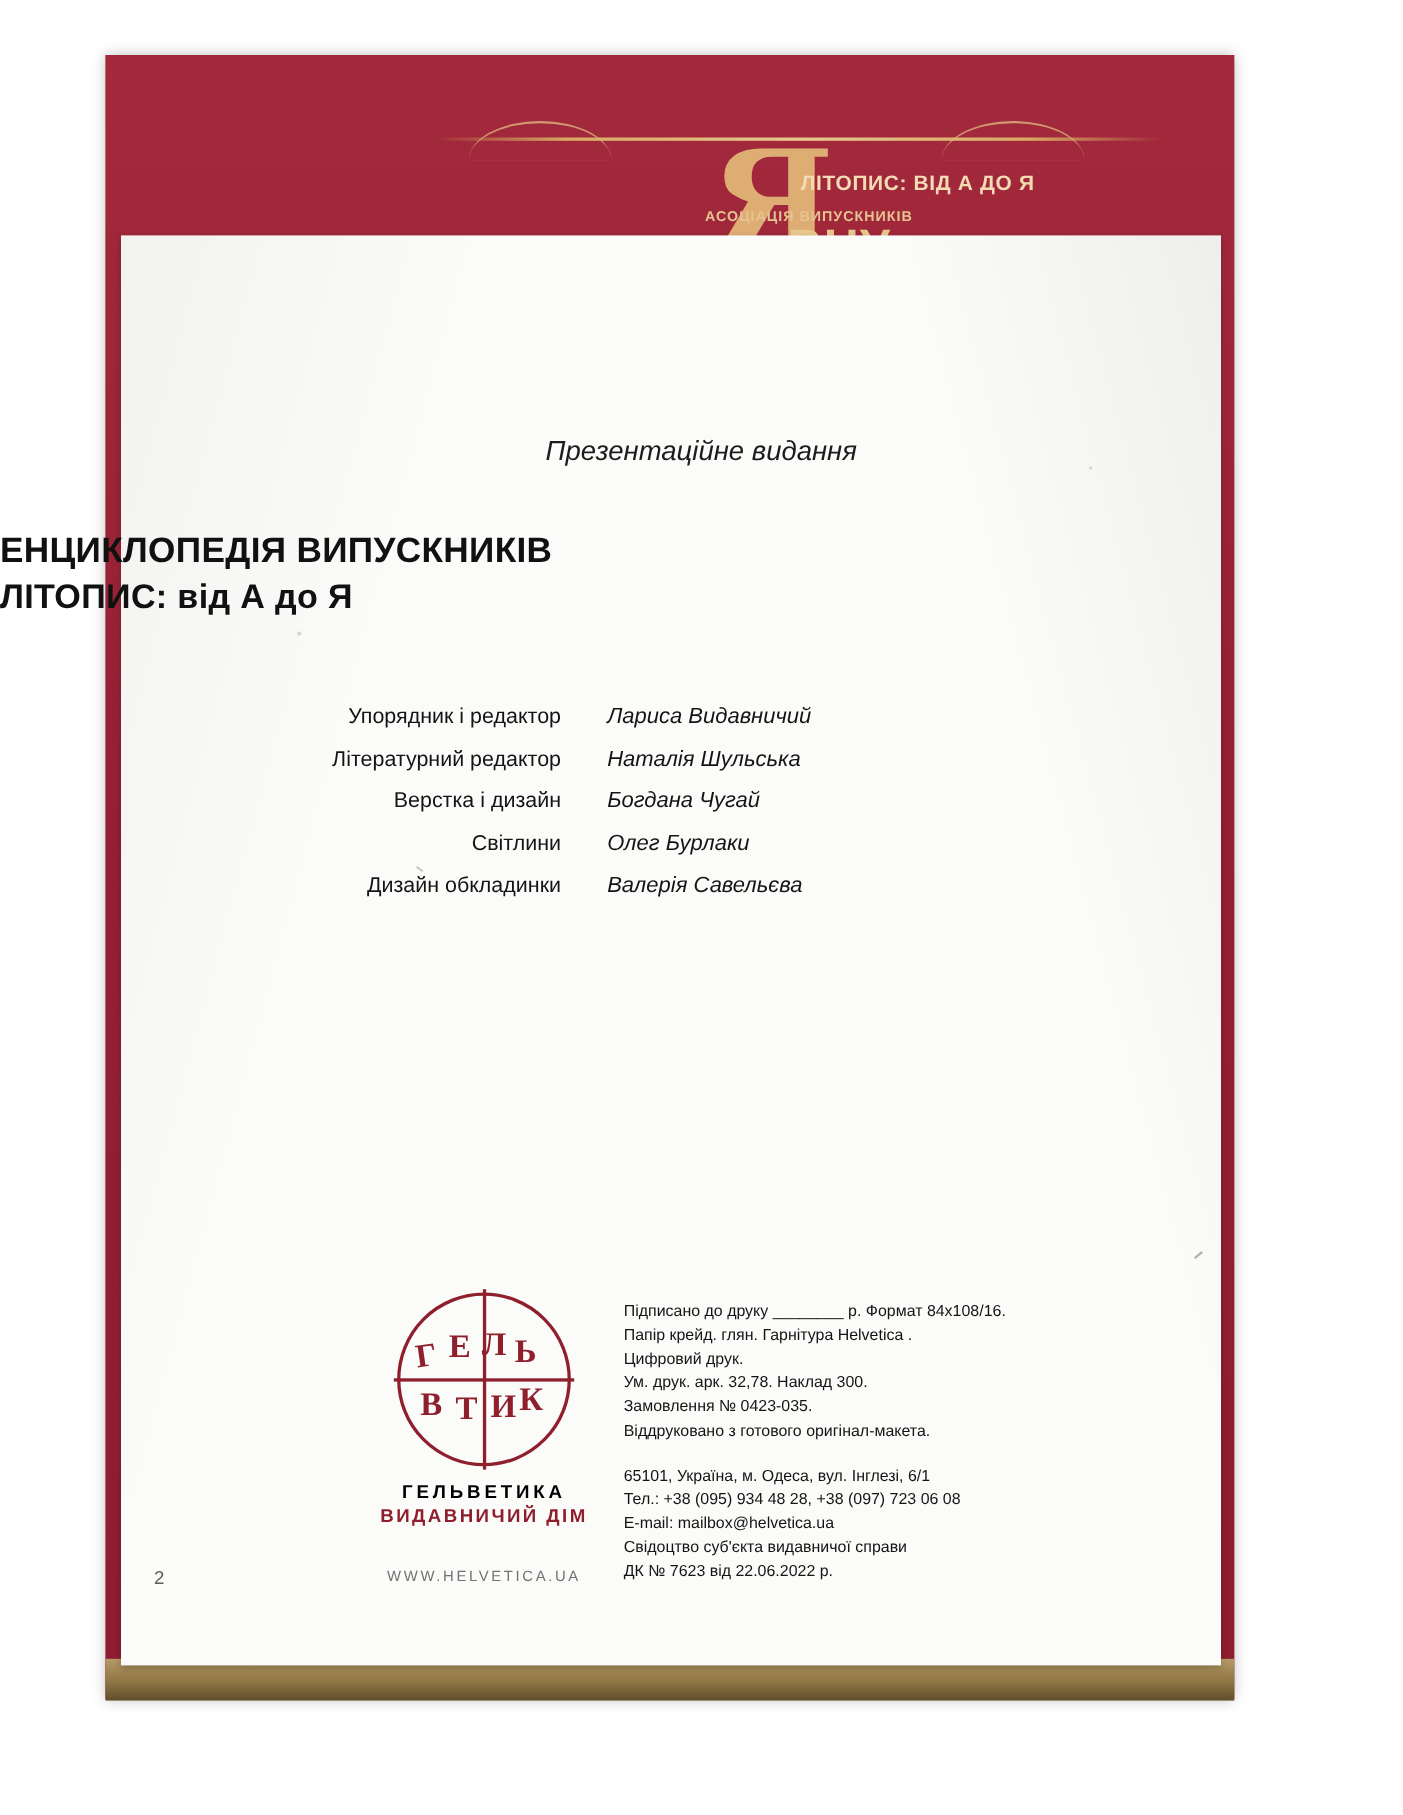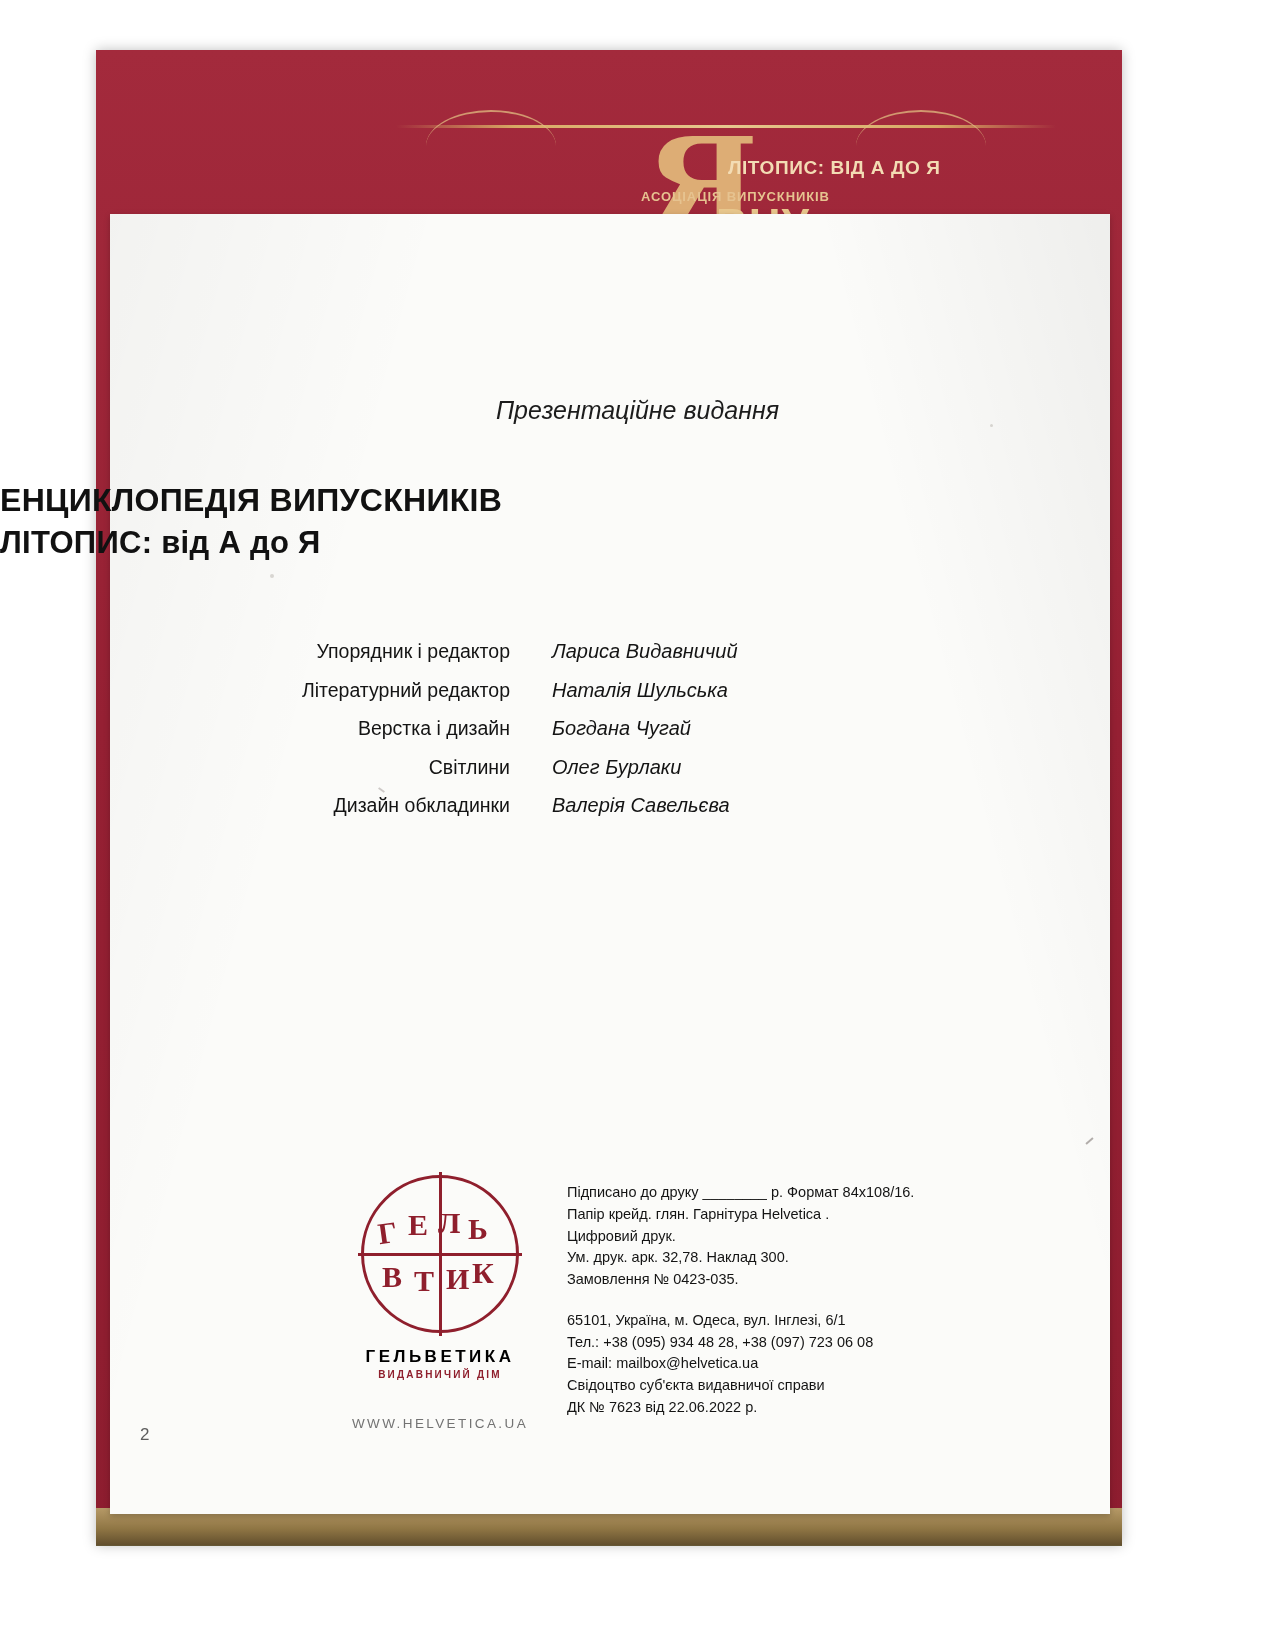--- a/index.html
+++ b/index.html
@@ -239,21 +239,21 @@
 
   .logo-name {
     margin-top: 14px;
     font-size: 17px;
     font-weight: 700;
     letter-spacing: 3.5px;
     color: #000000;
   }
   .logo-sub {
     margin-top: 2px;
-    font-size: 10px;
+    font-size: 17px;
     font-weight: 700;
     letter-spacing: 2.2px;
     color: #8f1f2d;
   }
   .logo-url {
     margin-top: 36px;
     font-size: 13.5px;
     letter-spacing: 2.4px;
     color: #737373;
   }
@@ -358,20 +358,21 @@
     <div class="logo-url">WWW.HELVETICA.UA</div>
   </div>
 
   <div class="imprint">
     <div class="para">
       <div>Підписано до друку ________ р. Формат 84х108/16.</div>
       <div>Папір крейд. глян. Гарнітура Helvetica .</div>
       <div>Цифровий друк.</div>
       <div>Ум. друк. арк. 32,78. Наклад 300.</div>
       <div>Замовлення № 0423-035.</div>
+      <div>Віддруковано з готового оригінал-макета.</div>
     </div>
     <div class="para">
       <div>65101, Україна, м. Одеса, вул. Інглезі, 6/1</div>
       <div>Тел.: +38 (095) 934 48 28, +38 (097) 723 06 08</div>
       <div>E-mail: mailbox@helvetica.ua</div>
       <div>Свідоцтво суб'єкта видавничої справи</div>
       <div>ДК № 7623 від 22.06.2022 р.</div>
     </div>
   </div>
 

